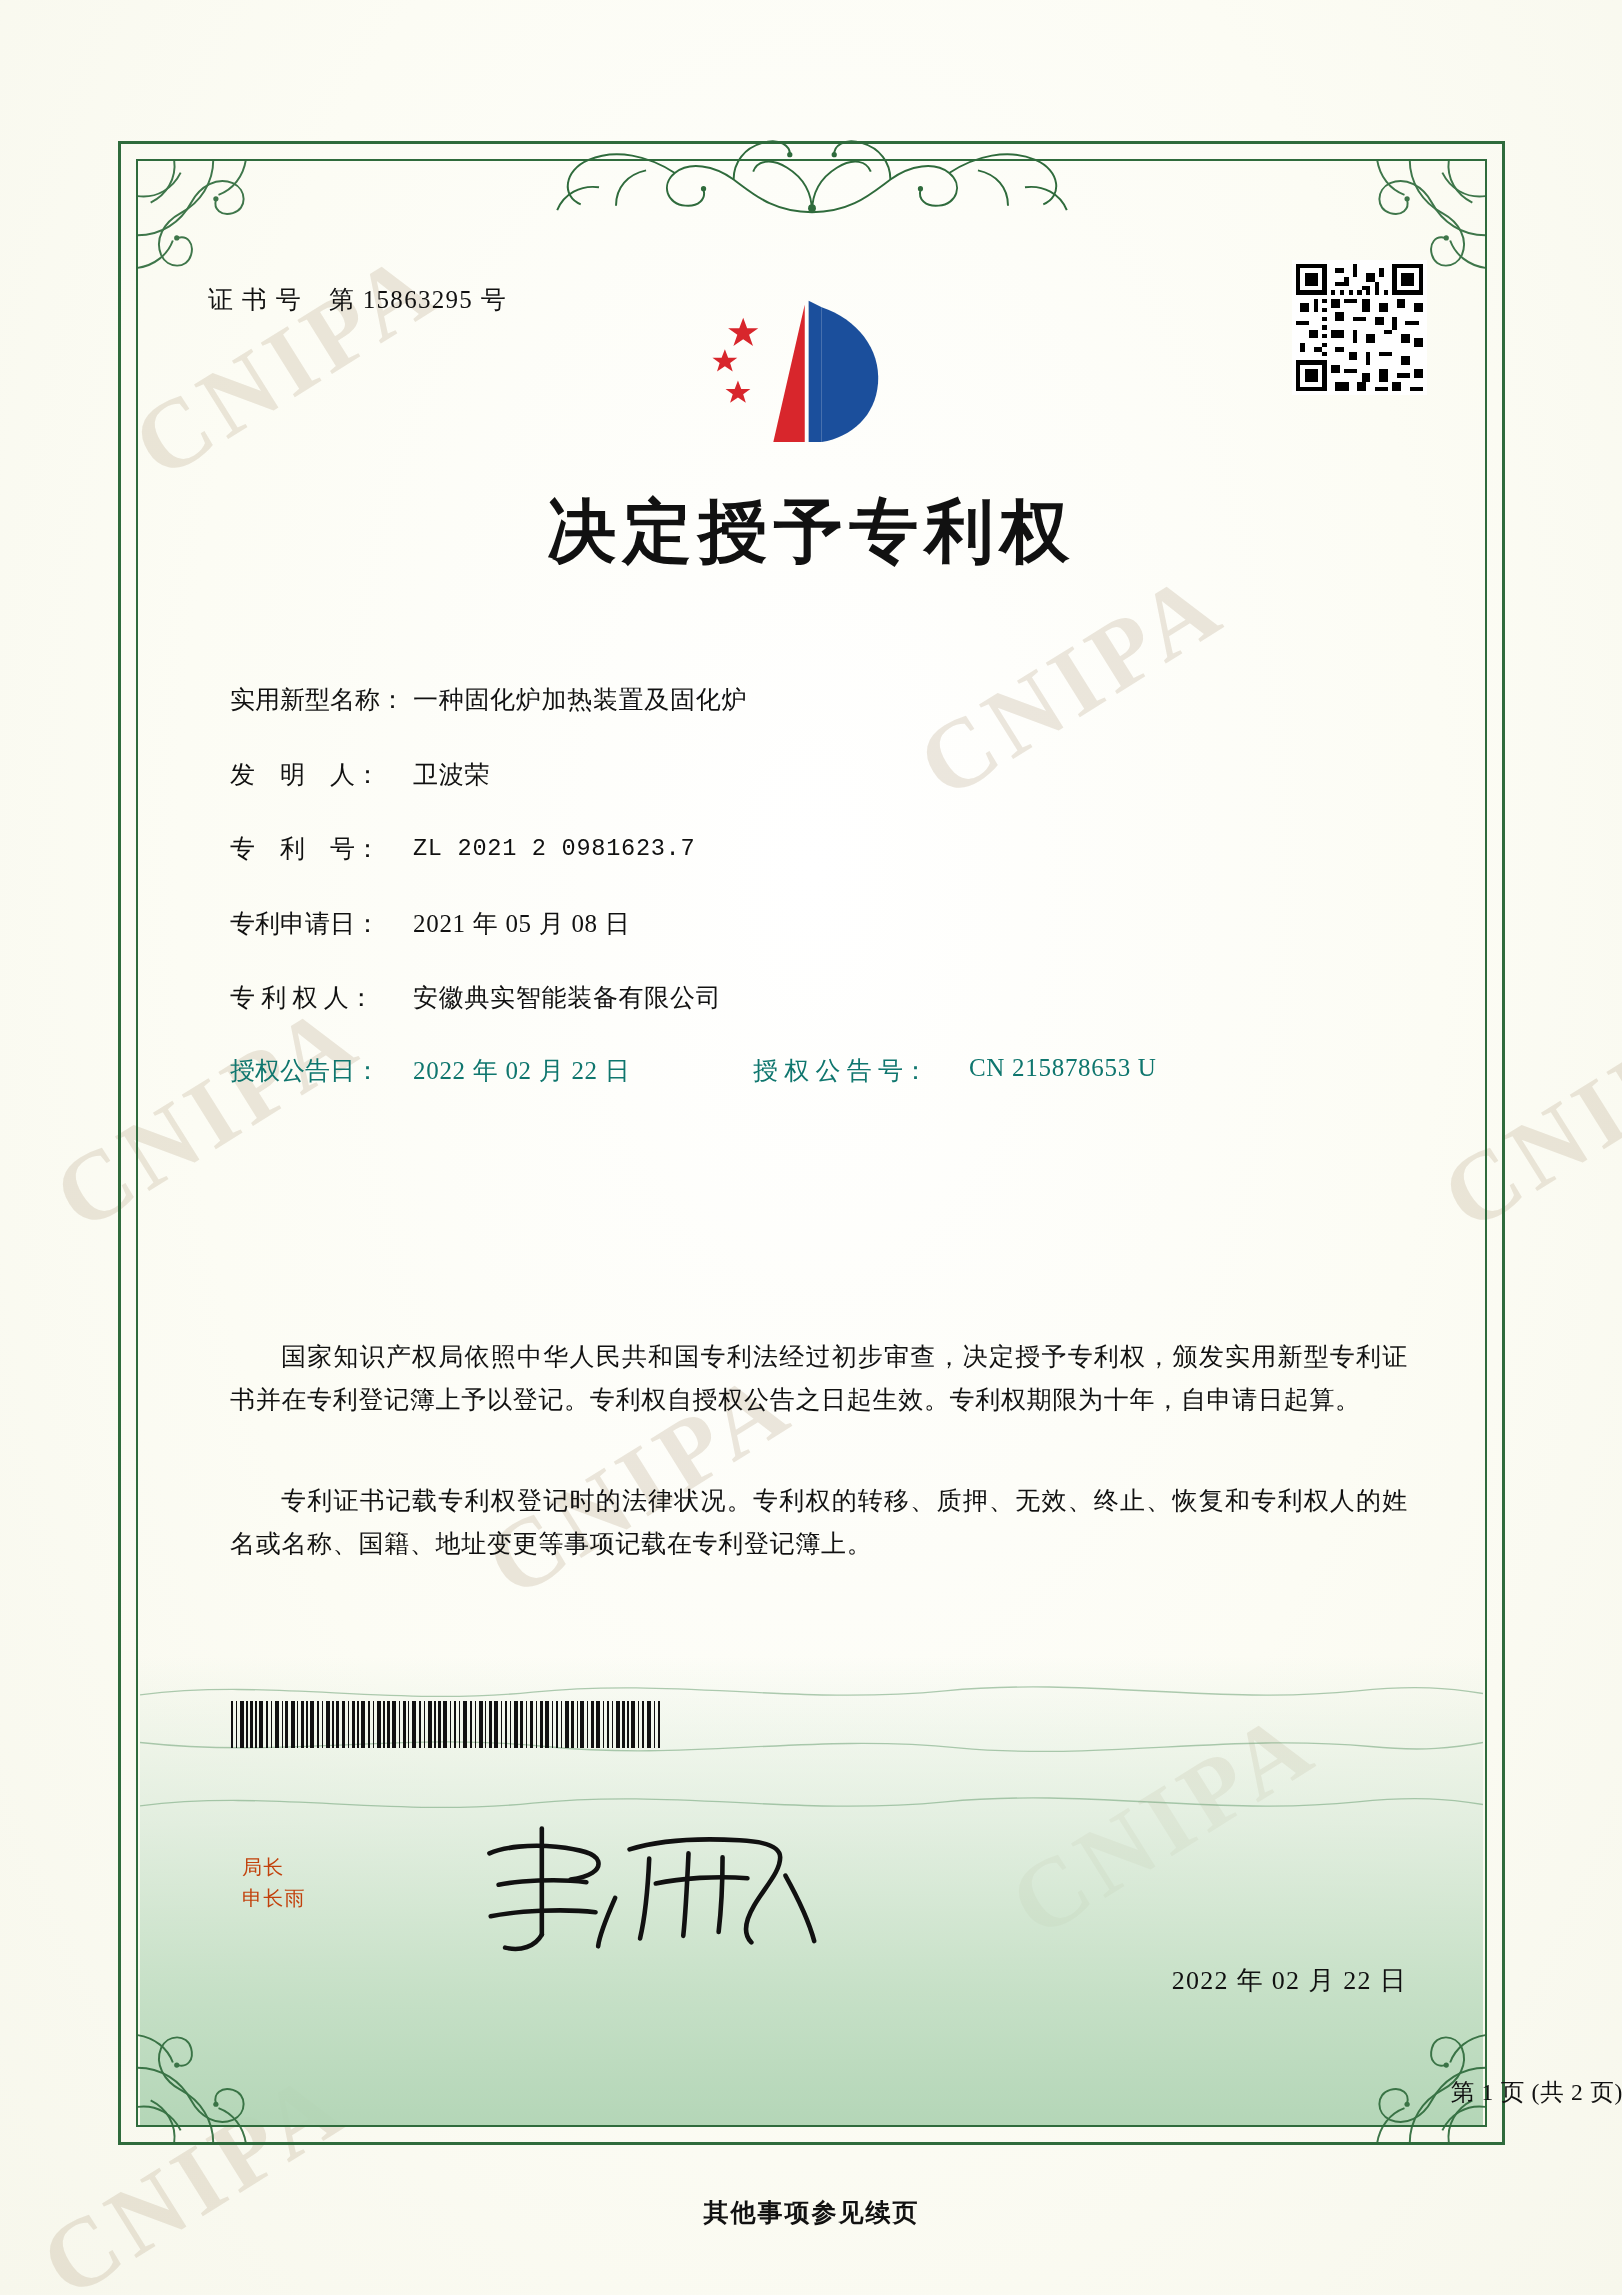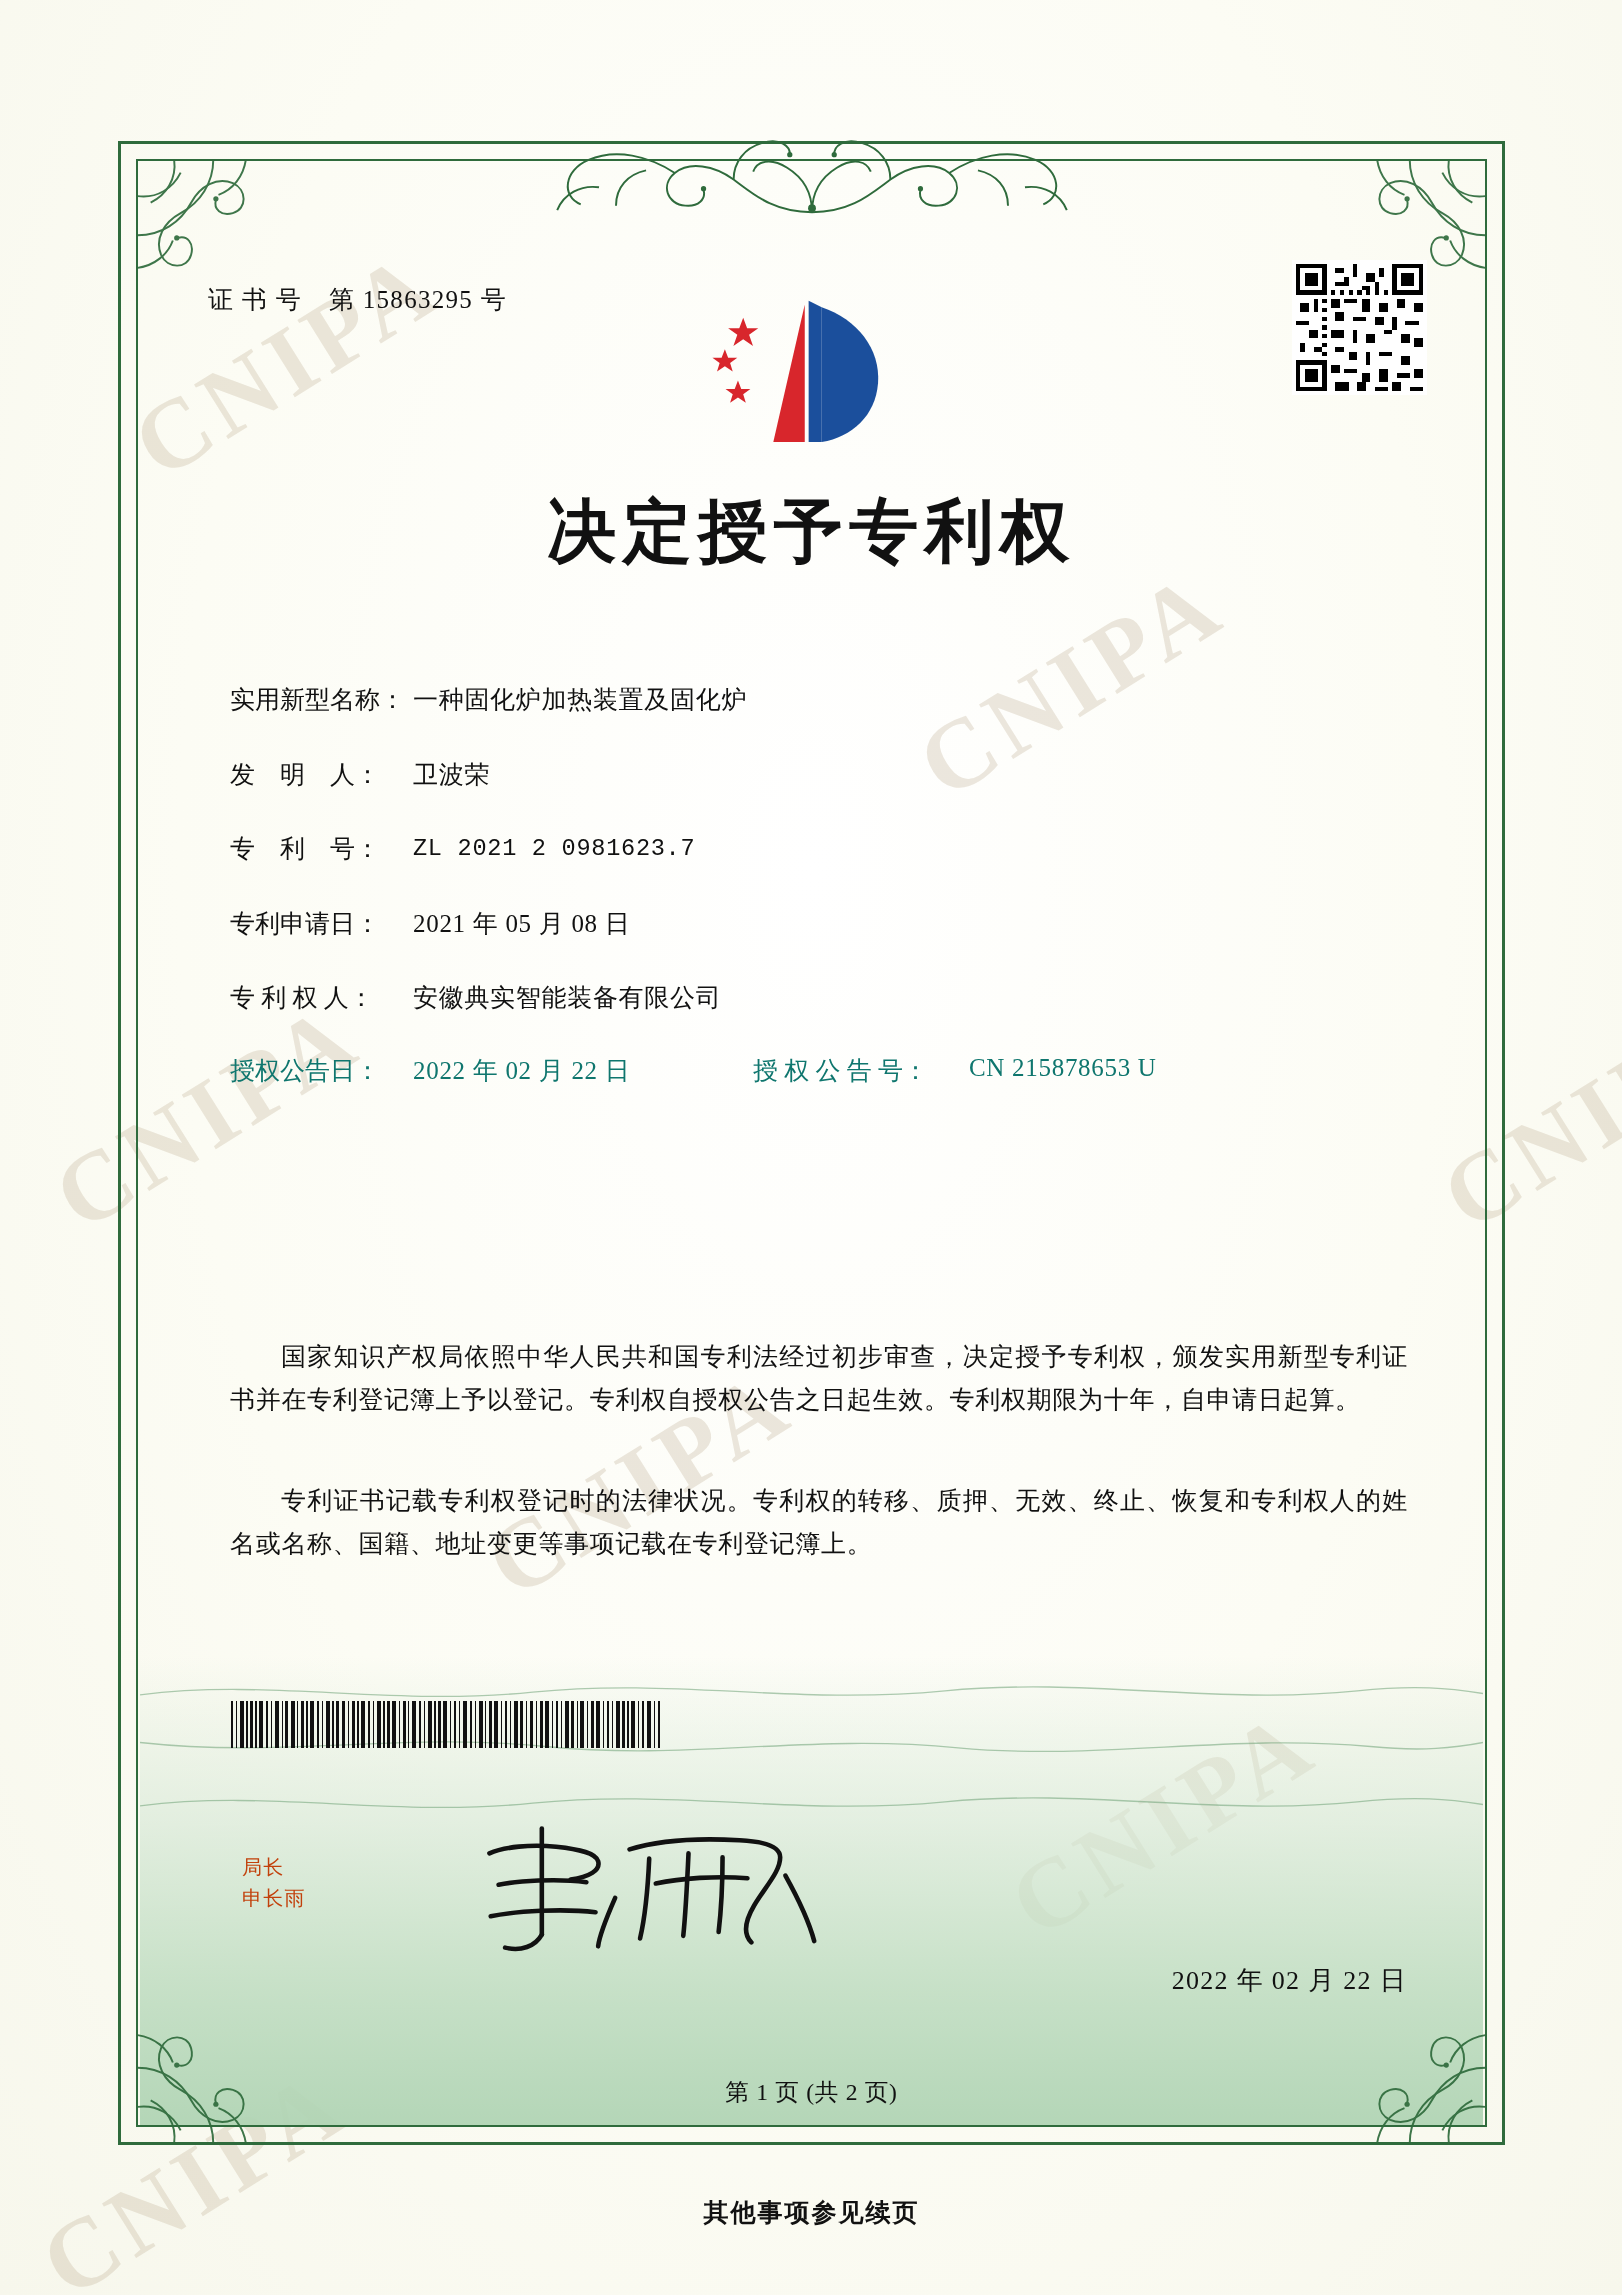--- a/index.html
+++ b/index.html
@@ -231,21 +231,21 @@
     font-size: 26px;
     color: #111;
     letter-spacing: 1.3px;
   }
 
   .page-no {
     position: absolute;
     left: 0;
     right: 0;
     top: 2076px;
-    text-align: center;
+    text-align: right;
     font-size: 23.6px;
     color: #111;
     letter-spacing: 0.7px;
   }
 
   .footer-note {
     position: absolute;
     left: 0;
     right: 0;
     top: 2196px;

